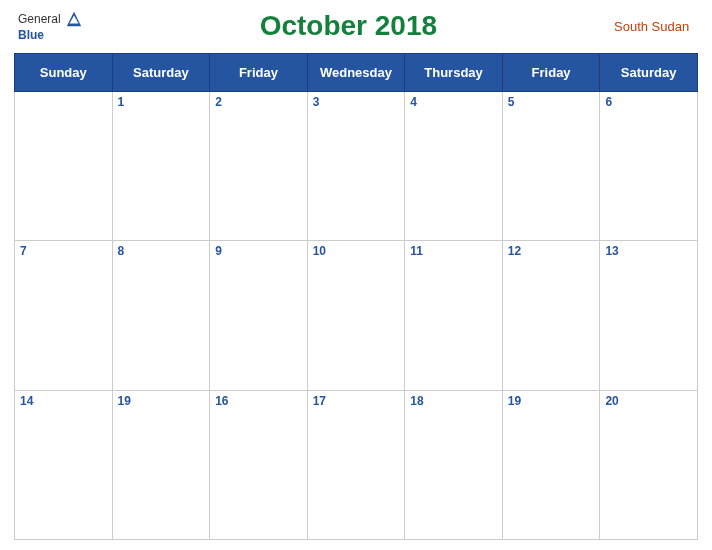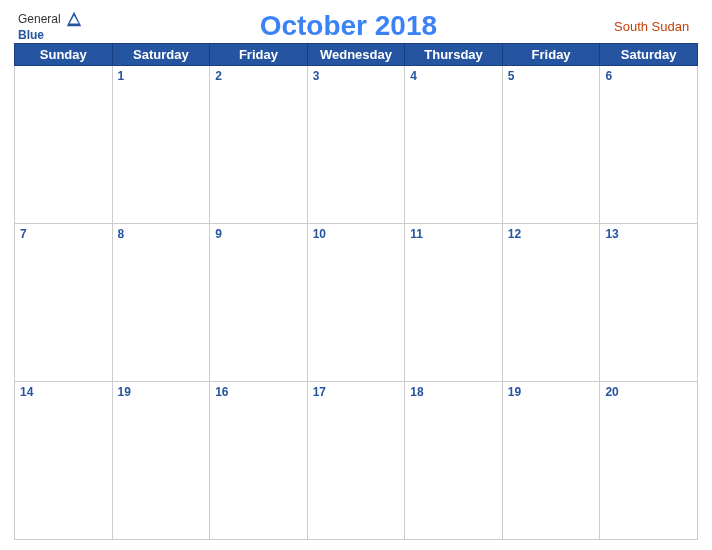--- a/index.html
+++ b/index.html
@@ -18,21 +18,21 @@
       height: 550px;
       background: #fff;
       padding: 10px 14px 10px 14px;
       display: flex;
       flex-direction: column;
     }
     .calendar-header {
       display: flex;
       align-items: center;
       justify-content: space-between;
-      margin-bottom: 1px;
+      margin-bottom: 11px;
       padding: 0 4px;
     }
     .logo-area {
       display: flex;
       flex-direction: column;
       align-items: flex-start;
     }
     .logo-text {
       display: flex;
       align-items: center;
@@ -49,21 +49,21 @@
       font-weight: bold;
       text-align: right;
     }
     .logo-icon {
       width: 18px;
       height: 18px;
       margin-left: 2px;
     }
     .month-title {
       font-size: 28px;
-      color: #3b82f6;
+      color: #15803d;
       font-weight: bold;
       text-align: center;
       flex: 1;
     }
     .country-label {
       font-size: 13px;
       color: #c2410c;
       text-align: left;
       min-width: 80px;
     }
@@ -71,21 +71,21 @@
       width: 100%;
       border-collapse: collapse;
       flex: 1;
     }
     .calendar-table thead tr th {
       background-color: #2554a0;
       color: #fff;
       text-align: center;
       font-size: 13px;
       font-weight: bold;
-      padding: 3px 2px;
+      padding: 11px 2px;
       border: 1px solid #1a3d80;
     }
     .calendar-table tbody tr td {
       border: 1px solid #ccc;
       vertical-align: top;
       padding: 3px 5px;
       height: 75px;
       width: calc(100% / 7);
       background: #fff;
     }

